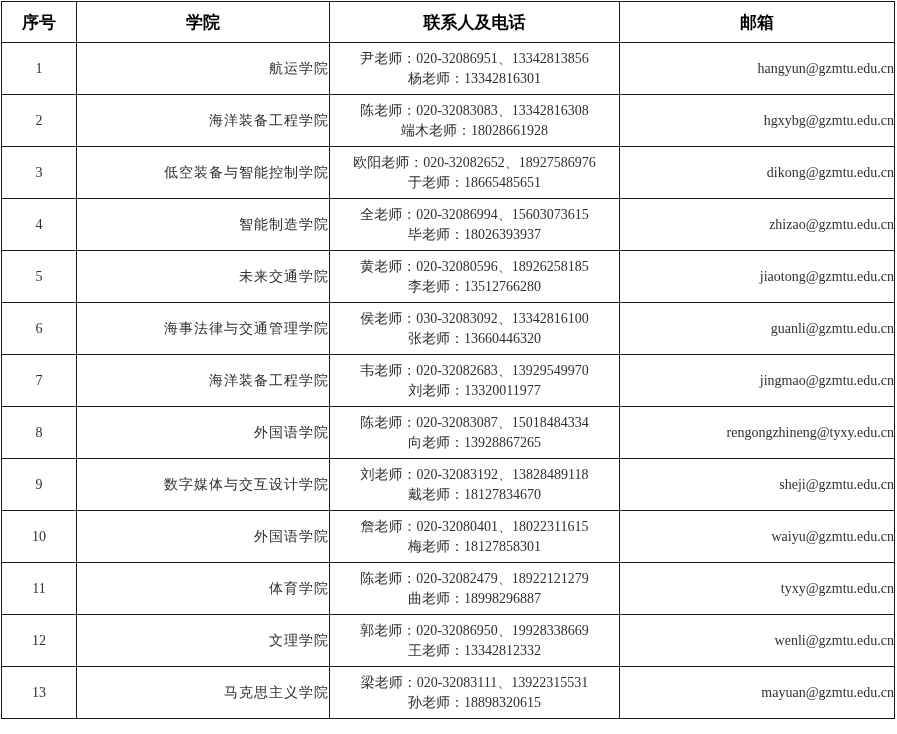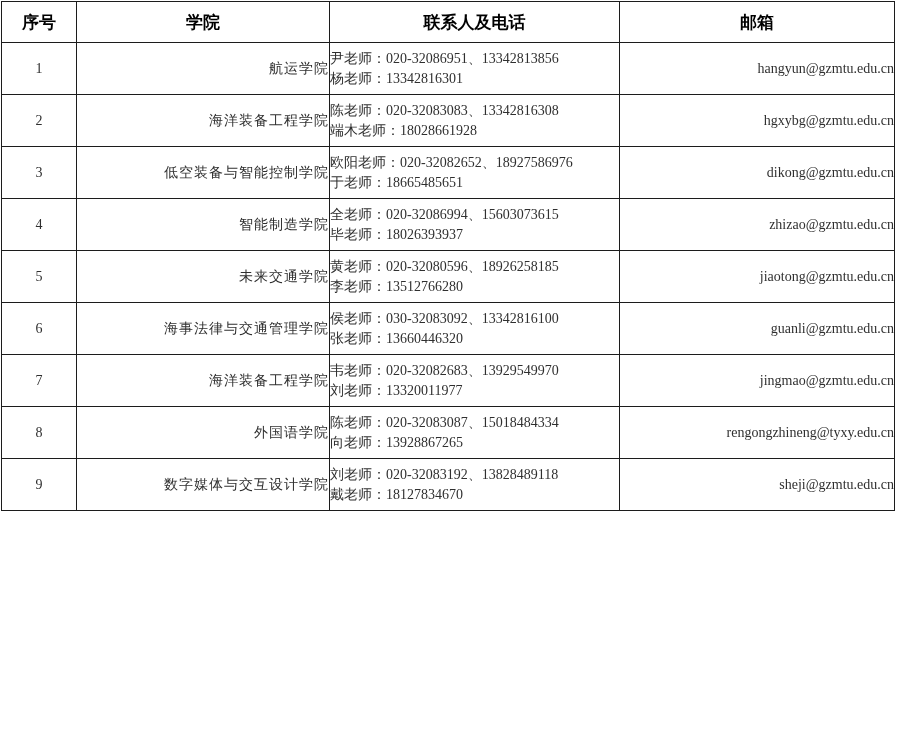--- a/index.html
+++ b/index.html
@@ -52,21 +52,21 @@
   }
   td.cell-num {
     text-align: center;
     font-size: 15px;
   }
   td.cell-college {
     text-align: right;
     letter-spacing: 1px;
   }
   td.cell-contact {
-    text-align: left;
+    text-align: center;
     padding-left: 5px;
     padding-right: 2px;
   }
   td.cell-contact .line {
     line-height: 20px;
     white-space: nowrap;
   }
   td.cell-email {
     text-align: right;
     font-family: "Liberation Mono", "DejaVu Sans Mono", monospace;
@@ -178,18 +178,54 @@
   <tr>
     <td class="cell-num">9</td>
     <td class="cell-college">数字媒体与交互设计学院</td>
     <td class="cell-contact">
       <div class="line">刘老师：020-32083192、13828489118</div>
       <div class="line">戴老师：18127834670</div>
     </td>
     <td class="cell-email">sheji@gzmtu.edu.cn</td>
   </tr>
 
-
-
-
+  <tr>
+    <td class="cell-num">10</td>
+    <td class="cell-college">外国语学院</td>
+    <td class="cell-contact">
+      <div class="line">詹老师：020-32080401、18022311615</div>
+      <div class="line">梅老师：18127858301</div>
+    </td>
+    <td class="cell-email">waiyu@gzmtu.edu.cn</td>
+  </tr>
+
+  <tr>
+    <td class="cell-num">11</td>
+    <td class="cell-college">体育学院</td>
+    <td class="cell-contact">
+      <div class="line">陈老师：020-32082479、18922121279</div>
+      <div class="line">曲老师：18998296887</div>
+    </td>
+    <td class="cell-email">tyxy@gzmtu.edu.cn</td>
+  </tr>
+
+  <tr>
+    <td class="cell-num">12</td>
+    <td class="cell-college">文理学院</td>
+    <td class="cell-contact">
+      <div class="line">郭老师：020-32086950、19928338669</div>
+      <div class="line">王老师：13342812332</div>
+    </td>
+    <td class="cell-email">wenli@gzmtu.edu.cn</td>
+  </tr>
+
+  <tr>
+    <td class="cell-num">13</td>
+    <td class="cell-college">马克思主义学院</td>
+    <td class="cell-contact">
+      <div class="line">梁老师：020-32083111、13922315531</div>
+      <div class="line">孙老师：18898320615</div>
+    </td>
+    <td class="cell-email">mayuan@gzmtu.edu.cn</td>
+  </tr>
 </tbody>
   </table>
 </div>
 
 </body></html>

